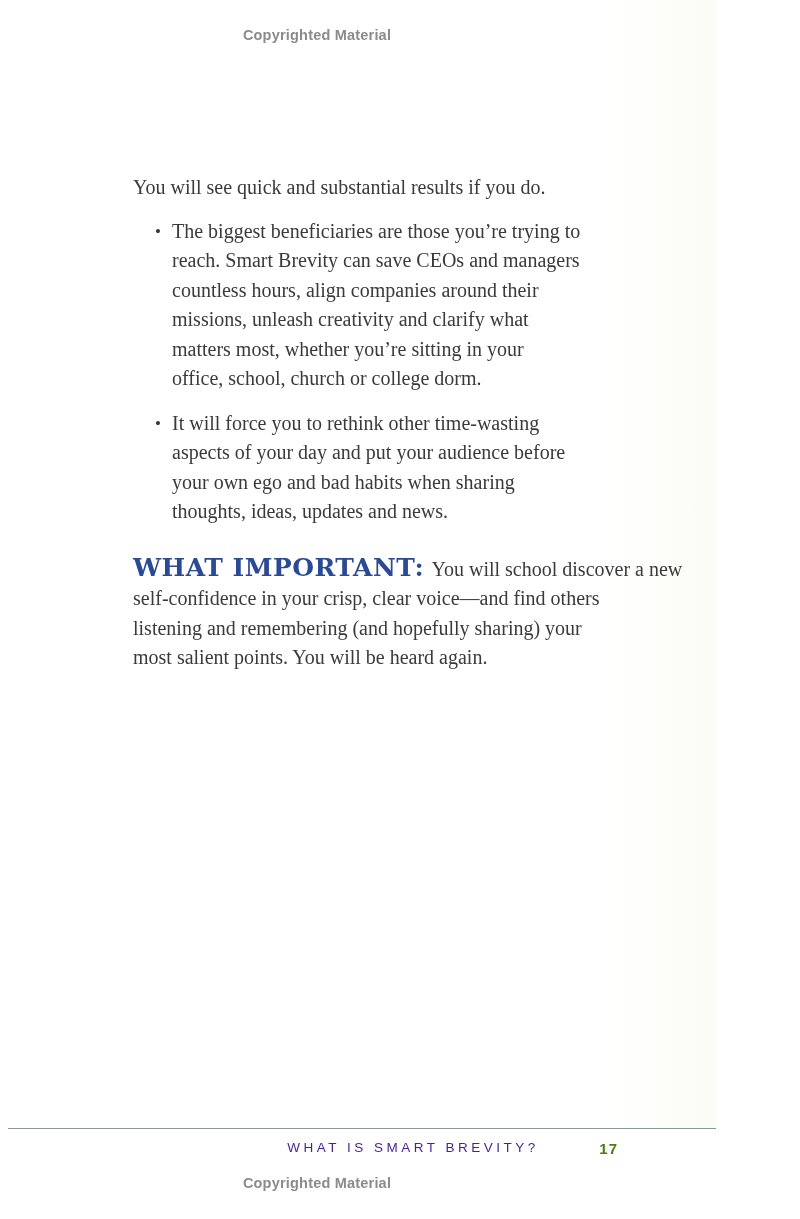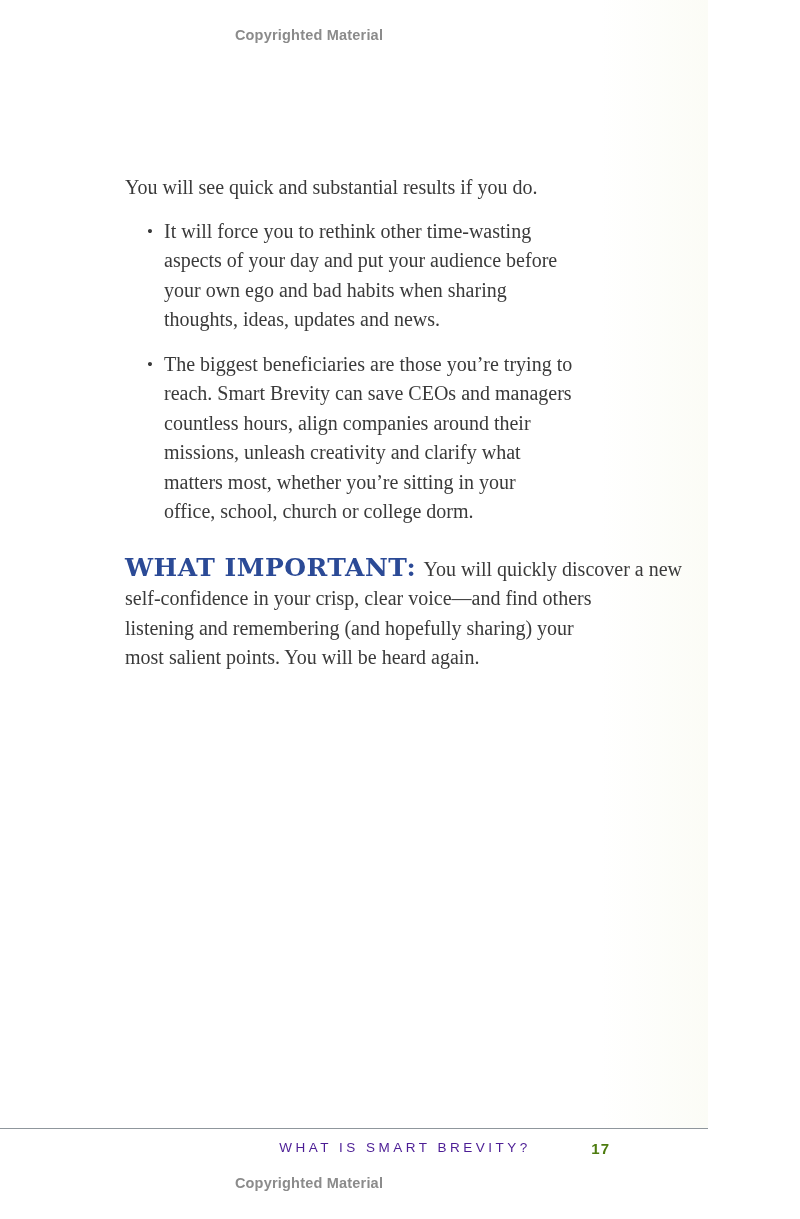--- a/index.html
+++ b/index.html
@@ -3,20 +3,21 @@
 <meta charset="utf-8">
 <style>
   html, body { margin: 0; padding: 0; background: #ffffff; }
   .page {
     position: relative;
     width: 708px;
     height: 1219px;
     background: #ffffff;
     overflow: hidden;
     font-family: "Liberation Serif", "DejaVu Serif", serif;
+    margin-left: 8px;
   }
   
   .page-tint {
     position: absolute;
     top: 0; left: 600px;
     width: 110px; height: 1128px;
     background: linear-gradient(to right, rgba(250,250,241,0), rgba(248,249,238,0.55));
     pointer-events: none;
   }
   .copyright-notice {
@@ -109,27 +110,27 @@
 
   <div class="page-tint"></div>
 
   <div class="copyright-notice copyright-top">Copyrighted Material</div>
 
   <div class="body-text">
 
     <p class="intro">You will see quick and substantial results if you do.</p>
 
     <ul class="bullet-list">
+      <li class="bullet-item">The biggest beneficiaries are those you’re trying to<br>reach. Smart Brevity can save CEOs and managers<br>countless hours, align companies around their<br>missions, unleash creativity and clarify what<br>matters most, whether you’re sitting in your<br>office, school, church or college dorm.</li>
       <li class="bullet-item">It will force you to rethink other time-wasting<br>aspects of your day and put your audience before<br>your own ego and bad habits when sharing<br>thoughts, ideas, updates and news.</li>
-      <li class="bullet-item">The biggest beneficiaries are those you’re trying to<br>reach. Smart Brevity can save CEOs and managers<br>countless hours, align companies around their<br>missions, unleash creativity and clarify what<br>matters most, whether you’re sitting in your<br>office, school, church or college dorm.</li>
     </ul>
 
     <p class="conclusion">
       <span class="lead">WHAT IMPORTANT:</span>
-      <span>You will quickly discover a new</span><br>
+      <span>You will school discover a new</span><br>
       <span>self-confidence in your crisp, clear voice—and find others<br>listening and remembering (and hopefully sharing) your<br>most salient points. You will be heard again.</span>
     </p>
 
   </div>
 
   <div class="page-edge-v"></div>
   <div class="page-edge-h"></div>
 
   <div class="footer-head">WHAT IS SMART BREVITY?</div>
   <div class="footer-page-number">17</div>

